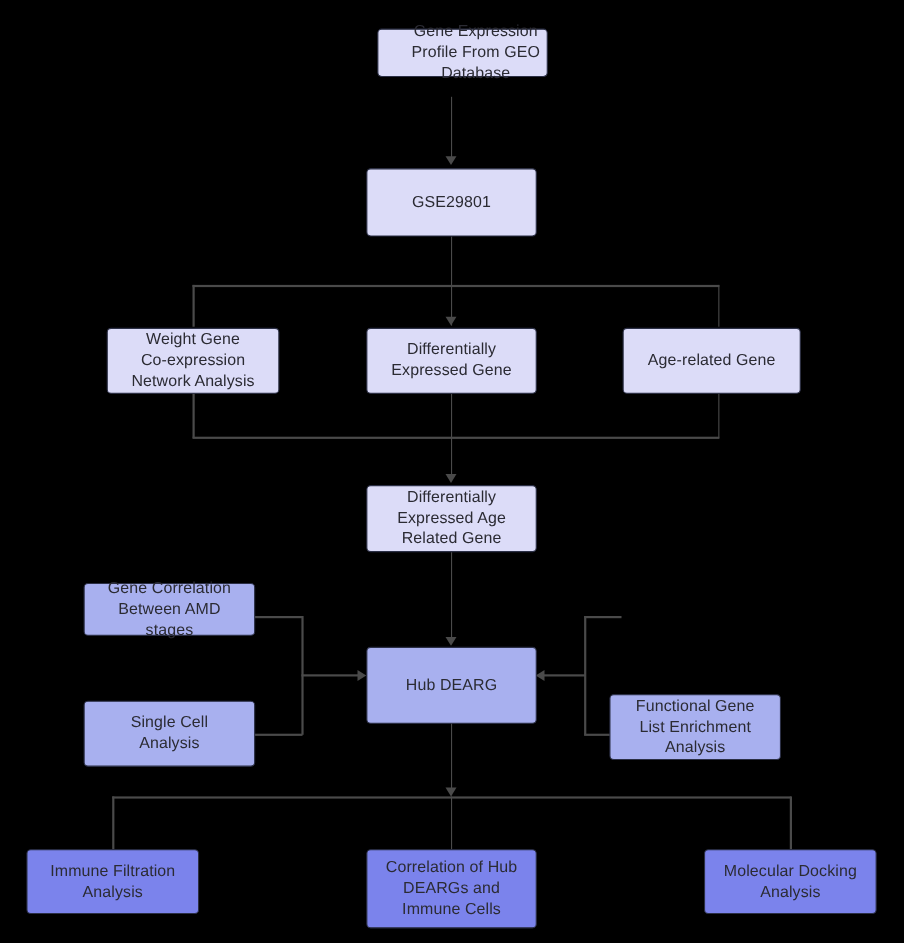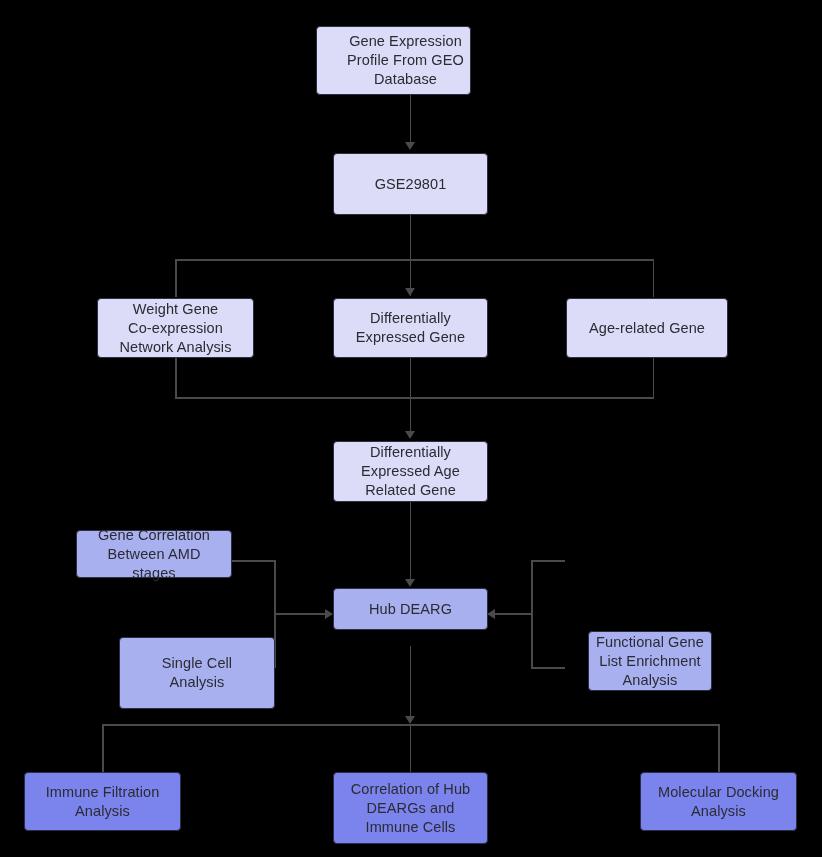--- a/index.html
+++ b/index.html
@@ -109,21 +109,21 @@
   <div class="hline" style="left:494px; top:613px; width:38px;"></div>
   <div class="arrow-left" style="left:487px; top:609px;"></div>
 
   <div class="vline" style="left:409.5px; top:646px; height:77px;"></div>
   <div class="arrow-down" style="left:405px; top:716px;"></div>
   <div class="hline" style="left:102px; top:724px; width:617px;"></div>
   <div class="vline" style="left:102px; top:724px; height:48px;"></div>
   <div class="vline" style="left:409.5px; top:724px; height:48px;"></div>
   <div class="vline" style="left:718px; top:724px; height:48px;"></div>
 
-  <div class="node tier-1" style="left:316px; top:26px; width:155px; height:69px;padding-left:30px;">
+  <div class="node tier-1" style="left:343px; top:26px; width:155px; height:44px;padding-left:30px;">
     <span class="node-label">Gene Expression
 Profile From GEO
 Database</span>
   </div>
 
   <div class="node tier-1" style="left:333px; top:153px; width:155px; height:62px;text-align:right;">
     <span class="node-label">GSE29801</span>
   </div>
 
   <div class="node tier-1" style="left:97px; top:298px; width:157px; height:60px;">
@@ -146,31 +146,31 @@
 Expressed Age
 Related Gene</span>
   </div>
 
   <div class="node tier-2" style="left:76px; top:530px; width:156px; height:48px;">
     <span class="node-label">Gene Correlation
 Between AMD
 stages</span>
   </div>
 
-  <div class="node tier-2" style="left:76px; top:637px; width:156px; height:72px;margin-left:43px;">
+  <div class="node tier-2" style="left:76px; top:637px; width:156px; height:60px;">
     <span class="node-label">Single Cell
 Analysis</span>
   </div>
 
-  <div class="node tier-2" style="left:333px; top:588px; width:155px; height:42px;">
+  <div class="node tier-2" style="left:333px; top:588px; width:155px; height:70px;">
     <span class="node-label">Hub DEARG</span>
   </div>
 
 
-  <div class="node tier-2" style="left:588px; top:631px; width:124px; height:60px;">
+  <div class="node tier-2" style="left:554px; top:631px; width:156px; height:60px;">
     <span class="node-label">Functional Gene
 List Enrichment
 Analysis</span>
   </div>
 
   <div class="node tier-3" style="left:24px; top:772px; width:157px; height:59px;">
     <span class="node-label">Immune Filtration
 Analysis</span>
   </div>
 

